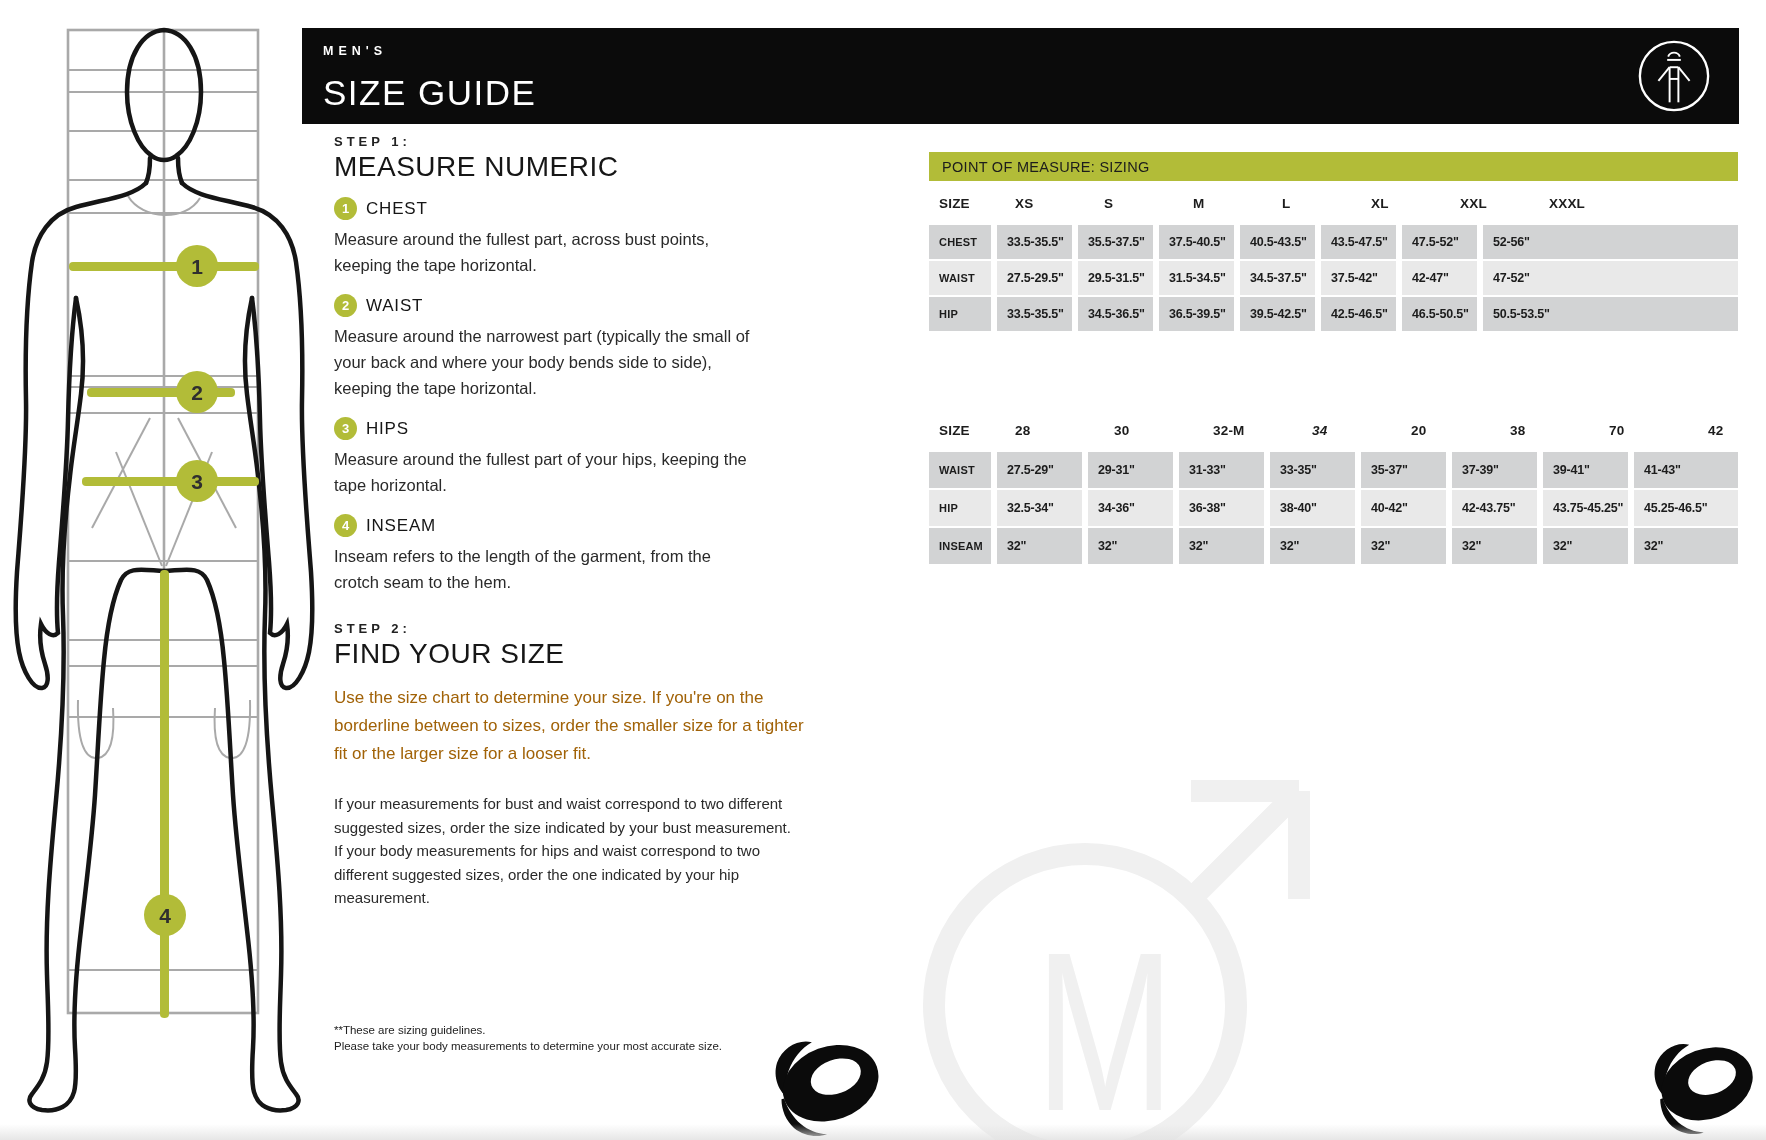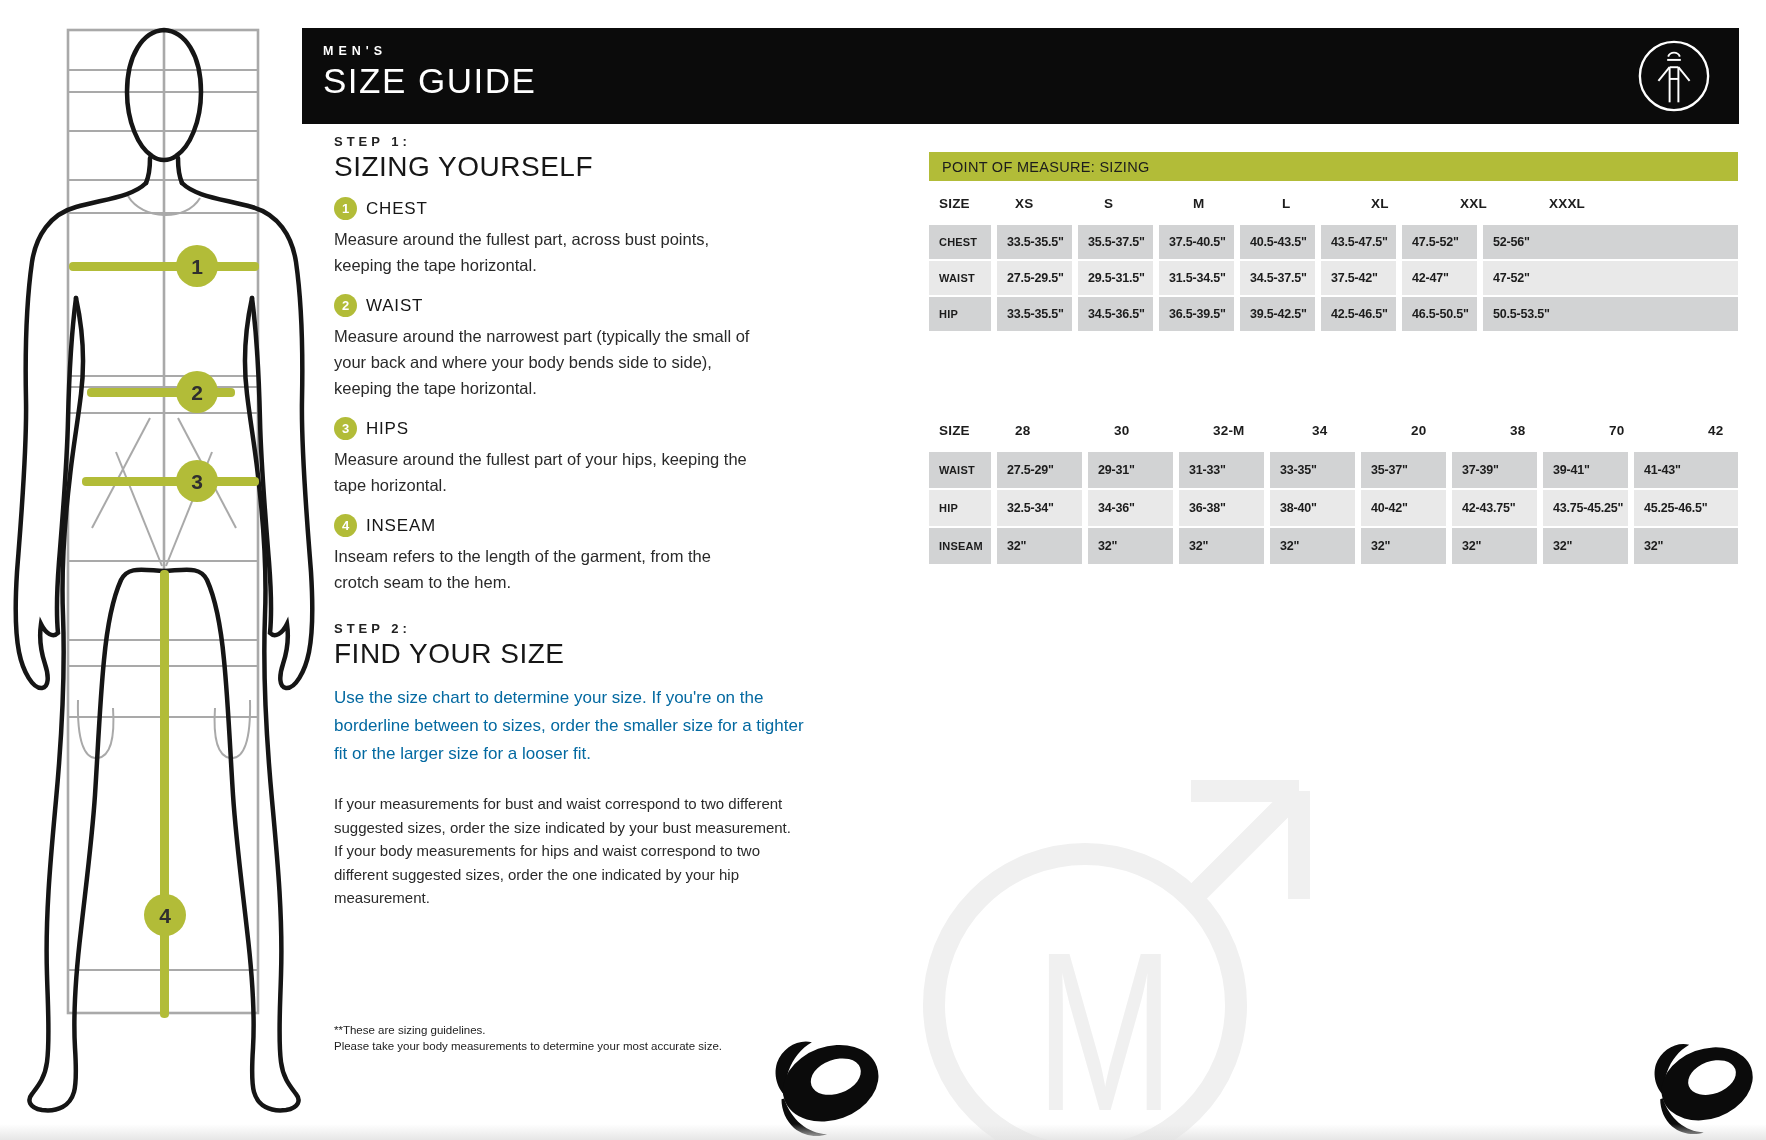--- a/index.html
+++ b/index.html
@@ -10,35 +10,35 @@
   
   .watermark{position:absolute;left:880px;top:620px;width:480px;height:520px;z-index:0;}
 
   
   .figure{position:absolute;left:0;top:0;width:328px;height:1140px;z-index:1;}
 
   
   .black-bar{position:absolute;left:302px;top:28px;width:1437px;height:96px;
              background:#0b0b0b;z-index:2;padding:16px 0 0 21px;}
   .bar-eyebrow{color:#fff;font-size:12.5px;font-weight:700;letter-spacing:5px;}
-  .bar-title{color:#fff;font-size:35px;font-weight:400;letter-spacing:1.5px;margin-top:3px;}
+  .bar-title{color:#fff;font-size:35px;font-weight:400;letter-spacing:1.5px;margin-top:15px;}
   .bar-icon{position:absolute;right:26px;top:50%;transform:translateY(-50%);width:78px;height:78px;}
 
   
   .left-col{position:absolute;left:322px;top:134px;width:528px;z-index:2;margin-left:12px;}
   .step-label{font-size:13px;font-weight:700;letter-spacing:4px;color:#222;margin-bottom:2px;}
   .step-title{font-size:28px;font-weight:400;letter-spacing:.5px;color:#161616;
               margin:0 0 14px 0;}
   .m-item-head{display:flex;align-items:center;gap:9px;margin-bottom:6px;}
   .badge{width:23px;height:23px;border-radius:50%;background:#b2bc38;color:#fff;
          font-size:13px;font-weight:700;display:flex;align-items:center;justify-content:center;flex:0 0 auto;}
   .m-name{font-size:17px;font-weight:400;letter-spacing:.8px;color:#161616;}
   .m-desc{font-size:16.5px;line-height:26px;color:#2a2a2a;margin:0 0 16px 0;max-width:420px;}
   .step2-block{margin-top:26px;}
-  .para1{font-size:17px;line-height:28px;color:#0369a1;margin:12px 0 0 0;max-width:480px;}
+  .para1{font-size:17px;line-height:28px;color:#a16207;margin:12px 0 0 0;max-width:480px;}
   .para2{font-size:15px;line-height:23.5px;color:#2a2a2a;margin:24px 0 0 0;max-width:460px;}
   .footnote{font-size:11.5px;line-height:16px;color:#222;margin:112px 0 0 0;}
 
   
   .tables-region{position:absolute;left:929px;top:0;width:809px;z-index:2;}
   .pom-table{position:absolute;left:0;width:809px;}
   .table-0{top:152px;}
   .table-1{top:408px;}
   .pom-head{height:29px;background:#b2bc38;display:flex;align-items:center;padding-left:13px;}
   .pom-head span{font-size:14.5px;font-weight:500;letter-spacing:.3px;color:#1c1c1c;}
@@ -154,21 +154,21 @@
     <line x1="-4.5" y1="-9" x2="-16" y2="5" stroke="#fff" stroke-width="2"></line>
     <line x1="4.5" y1="-9" x2="16" y2="5" stroke="#fff" stroke-width="2"></line>
     <line x1="-4.5" y1="-9" x2="-4.5" y2="27" stroke="#fff" stroke-width="2"></line>
     <line x1="4.5" y1="-9" x2="4.5" y2="27" stroke="#fff" stroke-width="2"></line>
     <line x1="-4.5" y1="3" x2="4.5" y2="3" stroke="#fff" stroke-width="2"></line>
   </svg>
 </div>
 
 <div class="left-col" data-name="instructions-column">
   <div class="step-label" data-name="step1-label">STEP 1:</div>
-  <h1 class="step-title" data-name="step1-title">SIZING YOURSELF</h1>
+  <h1 class="step-title" data-name="step1-title">MEASURE NUMERIC</h1>
   <div data-name="step1-items">
       <div class="m-item" data-name="measurement-item">
         <div class="m-item-head" data-name="measurement-item-header">
           <span class="badge" data-name="measure-number-badge">1</span>
           <span class="m-name" data-name="measurement-name">CHEST</span>
         </div>
         <p class="m-desc" data-name="measurement-description">Measure around the fullest part, across bust points, keeping the tape horizontal.</p>
       </div>
       <div class="m-item" data-name="measurement-item">
         <div class="m-item-head" data-name="measurement-item-header">
@@ -250,21 +250,21 @@
         <div class="pcell pval" data-name="size-value-cell" style="width: 75px; flex: 0 0 auto;">46.5-50.5"</div>
         <div class="pcell pval" data-name="size-value-cell" style="flex: 1 1 auto;">50.5-53.5"</div>
       </div>
     </div>
     <div class="pom-table table-1" data-name="size-table">
       <div class="pom-cols" data-name="table-header-row">
         <div class="pc" data-name="column-header" style="width: 62px; flex: 0 0 auto;">SIZE</div>
         <div class="pc" data-name="column-header" style="width: 85px; flex: 0 0 auto;">28</div>
         <div class="pc" data-name="column-header" style="width: 85px; flex: 0 0 auto;">30</div>
         <div class="pc" data-name="column-header" style="width: 85px; flex: 0 0 auto;">32-M</div>
-        <div class="pc" data-name="column-header" style="width: 85px; flex: 0 0 auto;">34</div>
+        <div class="pc" data-name="column-header" style="width: 85px; flex: 0 0 auto; font-style: italic;">34</div>
         <div class="pc" data-name="column-header" style="width: 85px; flex: 0 0 auto;">20</div>
         <div class="pc" data-name="column-header" style="width: 85px; flex: 0 0 auto;">38</div>
         <div class="pc" data-name="column-header" style="width: 85px; flex: 0 0 auto;">70</div>
         <div class="pc" data-name="column-header" style="flex: 1 1 auto;">42</div>
       </div>
       <div class="pom-row row-dark" data-name="table-row">
         <div class="pcell plabel" data-name="row-label" style="width: 62px; flex: 0 0 auto;">WAIST</div>
         <div class="pcell pval" data-name="size-value-cell" style="width: 85px; flex: 0 0 auto;">27.5-29"</div>
         <div class="pcell pval" data-name="size-value-cell" style="width: 85px; flex: 0 0 auto;">29-31"</div>
         <div class="pcell pval" data-name="size-value-cell" style="width: 85px; flex: 0 0 auto;">31-33"</div>

